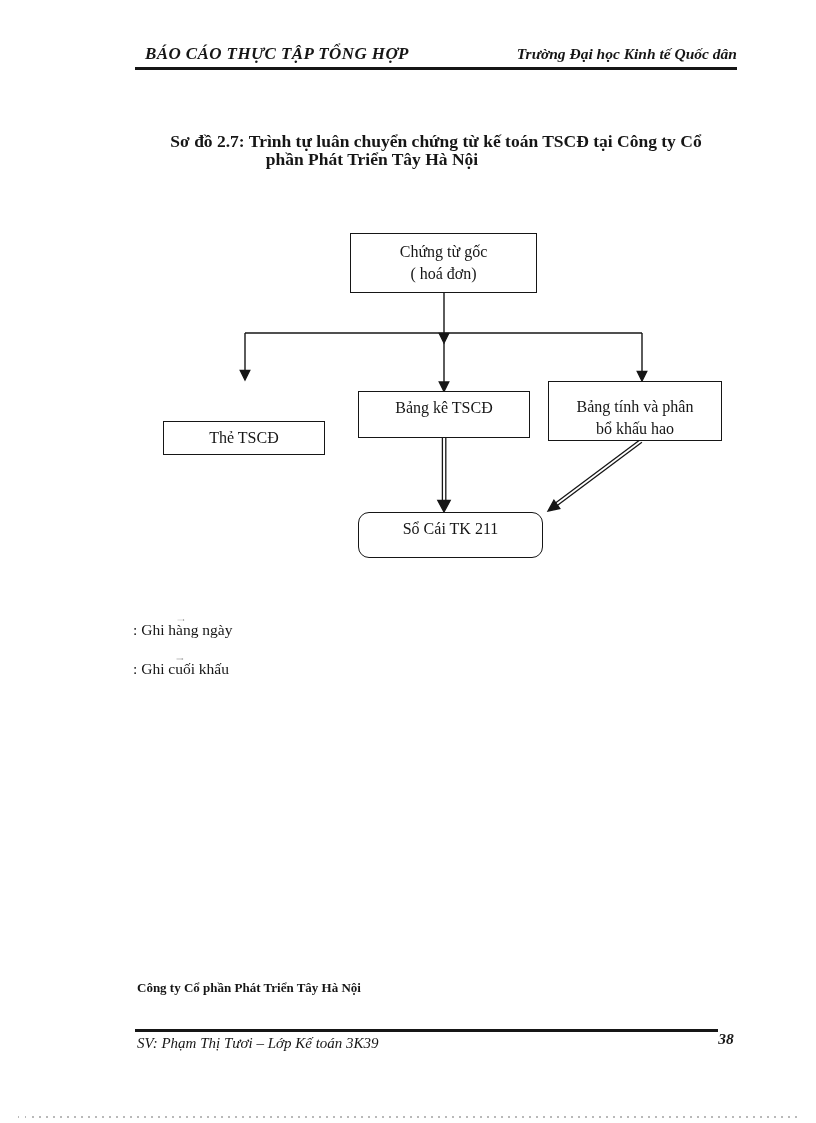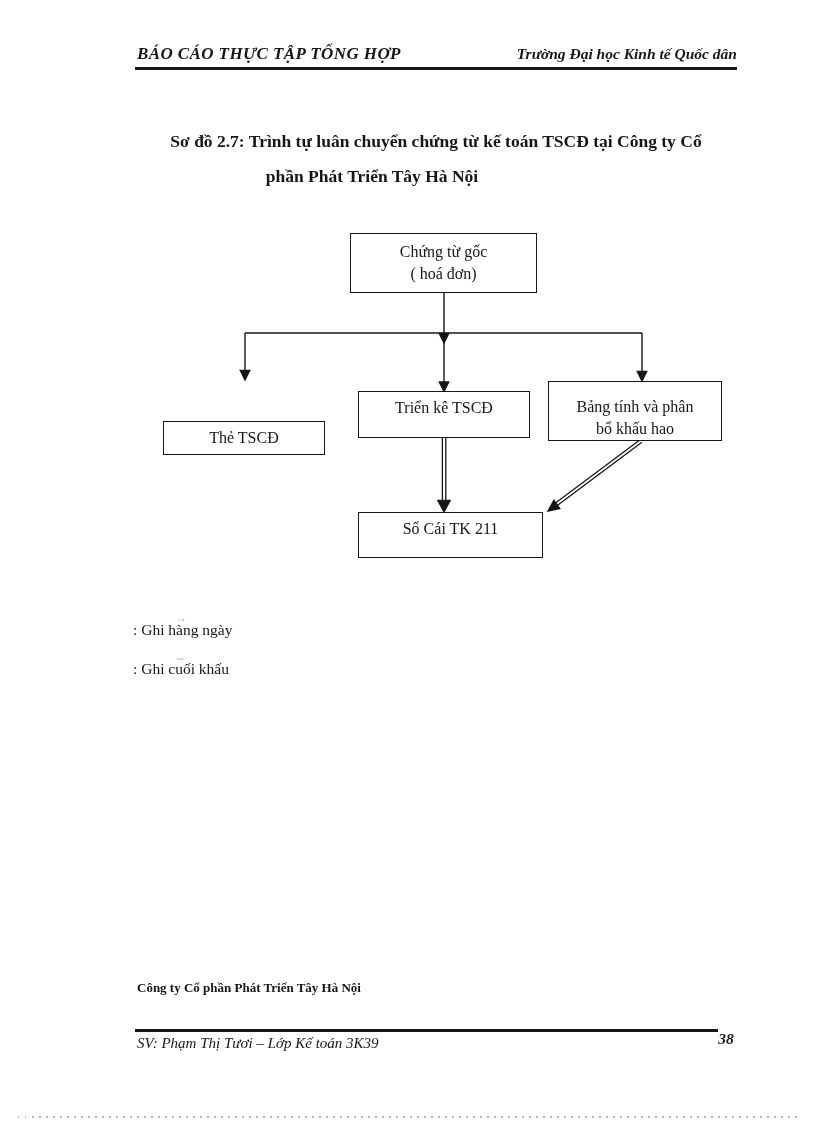--- a/index.html
+++ b/index.html
@@ -9,42 +9,42 @@
     position:relative;
     width:816px; height:1123px;
     margin:0 auto;
     background:var(--bg);
     color:var(--ink);
     font-family:"Liberation Serif","DejaVu Serif",serif;
     overflow:hidden;
   }
   
   .header-bar {
-    position:absolute; left:137px; right:79px; top:44px;
+    position:absolute; left:145px; right:79px; top:44px;
     display:flex; justify-content:space-between; align-items:baseline;
   }
   .header-left  { font-size:17px; font-weight:bold; font-style:italic; letter-spacing:.4px; white-space:nowrap; }
   .header-right { font-size:15.5px; font-weight:bold; font-style:italic; white-space:nowrap; }
   .header-rule  { position:absolute; left:135px; width:602px; top:67px; height:3px; background:var(--ink); }
   
   .title-line1 { position:absolute; left:56px; width:760px; top:131px; text-align:center;
                  font-size:17.5px; font-weight:bold; }
-  .title-line2 { position:absolute; left:0; width:744px; top:166px; text-align:center;
+  .title-line2 { position:absolute; left:0; width:744px; top:149px; text-align:center;
                  font-size:17.5px; font-weight:bold; }
   
   .fbox {
     position:absolute; border:1.5px solid var(--ink);
     display:flex; flex-direction:column; align-items:center;
     font-size:16px; line-height:22px; text-align:center; background:var(--bg);
   }
   .fbox-source { left:350px; top:233px; width:187px; height:60px; justify-content:center; }
   .fbox-card   { left:163px; top:380px; width:162px; height:34px; justify-content:center;margin-top:41px; }
   .fbox-list   { left:358px; top:391px; width:172px; height:47px; padding-top:5px; }
   .fbox-depr   { left:548px; top:381px; width:174px; height:60px; justify-content:flex-end; }
-  .fbox-ledger { left:358px; top:512px; width:185px; height:46px; padding-top:5px; }
+  .fbox-ledger { left:358px; top:512px; width:185px; height:46px; padding-top:5px;border-radius:11px; }
   
   .arrows { position:absolute; left:0; top:0; width:816px; height:1123px; color:var(--ink); pointer-events:none; }
   
   .legend-row { position:absolute; left:130px; display:flex; align-items:center; height:20px;flex-direction:column; }
   .legend-daily   { top:619px; }
   .legend-monthly { top:658px; }
   .legend-row svg { color:var(--ink); display:block; }
   .legend-label { font-size:15.5px; margin-left:3px; white-space:pre; }
   
   .company-line { position:absolute; left:137px; top:980px; font-size:13px; font-weight:bold; }
@@ -92,21 +92,21 @@
   </svg>
 
   <div class="fbox fbox-source">
     <span>Chứng từ gốc</span>
     <span>( hoá đơn)</span>
   </div>
   <div class="fbox fbox-card">
     <span>Thẻ TSCĐ</span>
   </div>
   <div class="fbox fbox-list">
-    <span>Triển kê TSCĐ</span>
+    <span>Bảng kê TSCĐ</span>
   </div>
   <div class="fbox fbox-depr">
     <span>Bảng tính và phân</span>
     <span>bổ khấu hao</span>
   </div>
   <div class="fbox fbox-ledger">
     <span>Sổ Cái TK 211</span>
   </div>
 
   <div class="legend-row legend-daily">

